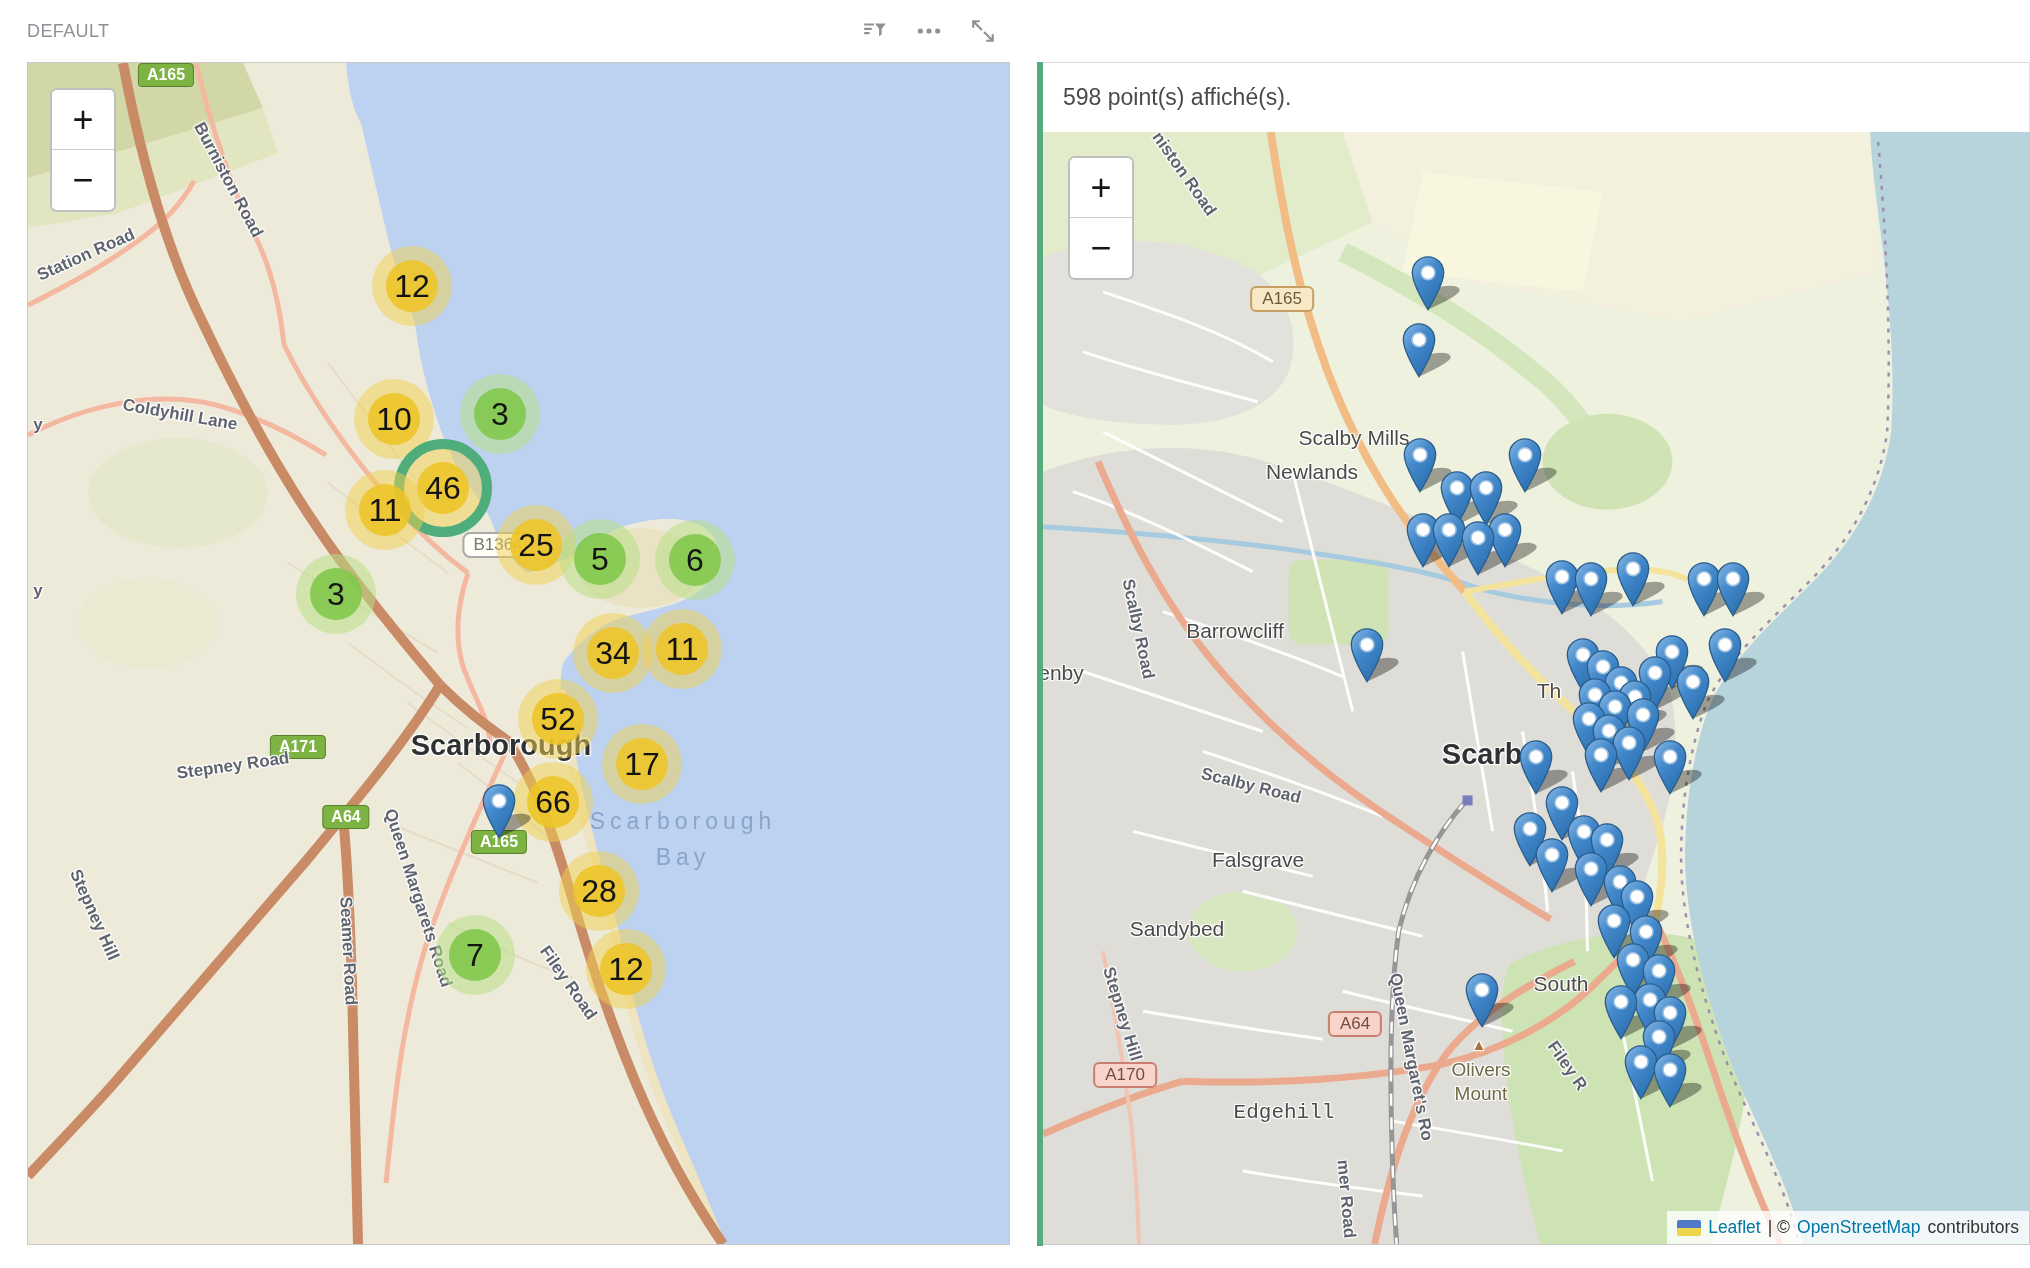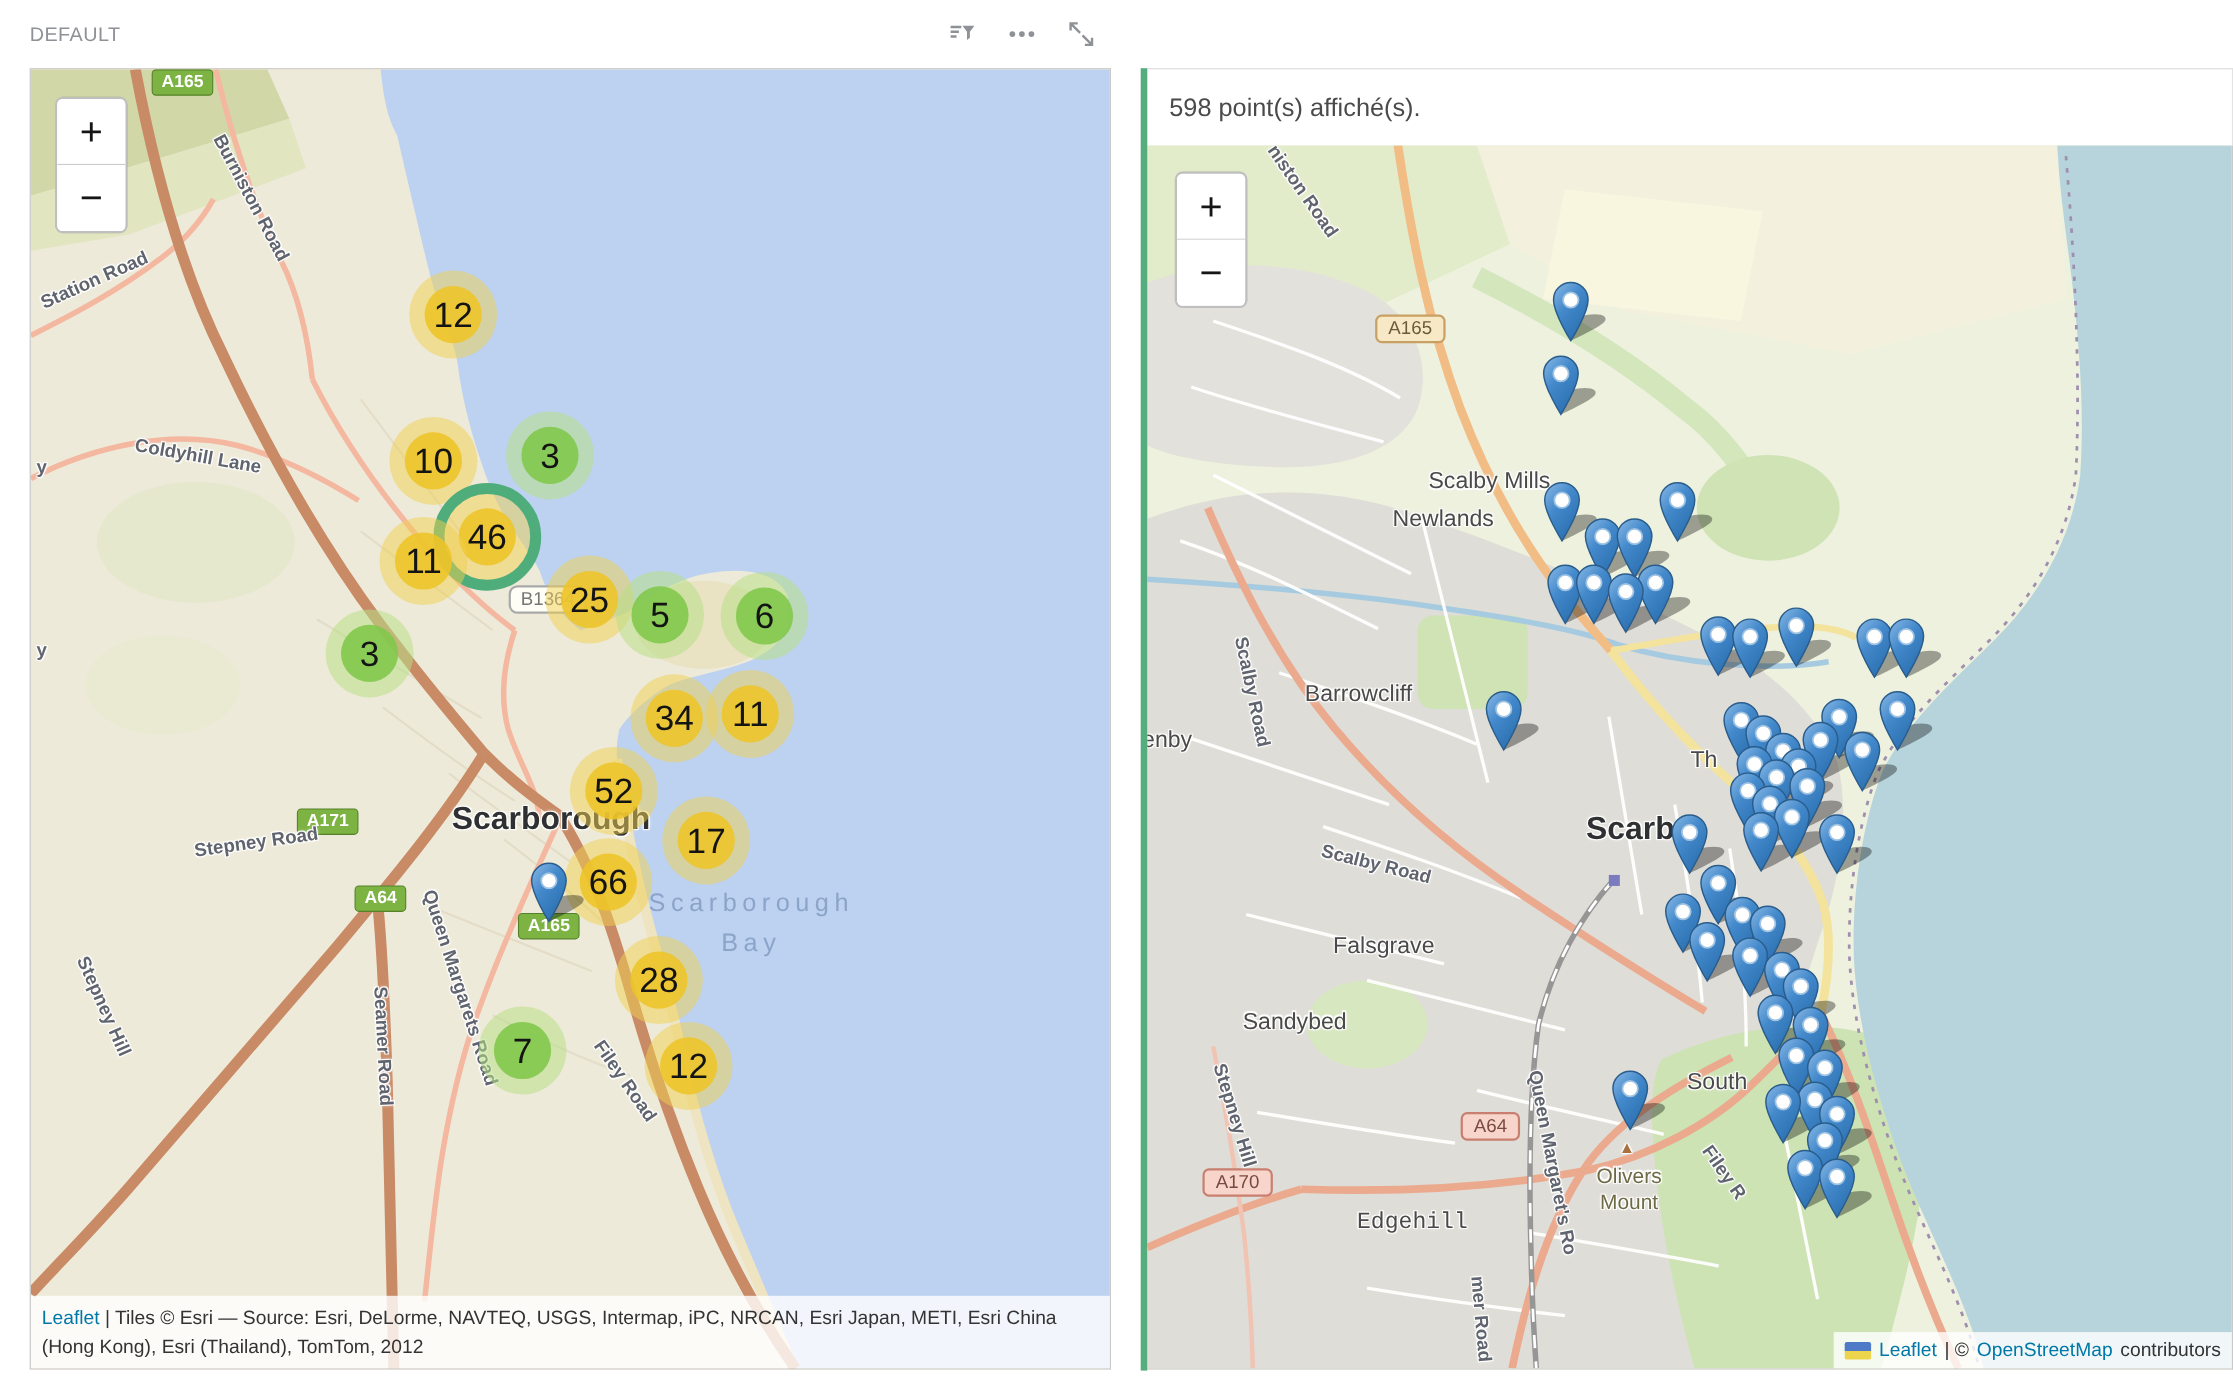--- a/index.html
+++ b/index.html
@@ -223,21 +223,20 @@
             </g>
           </svg>
         </div>
       </div>
 
     <div class="zoomctl" id="left-zoom">
       <button>+</button>
       <button>−</button>
     </div>
 
-    <div class="attr attr-left"><a>Leaflet</a><span> | Tiles © Esri — Source: Esri, DeLorme, NAVTEQ, USGS, Intermap, iPC, NRCAN, Esri Japan, METI, Esri China (Hong Kong), Esri (Thailand), TomTom, 2012</span></div>
   </div>
 </section>
 
 <section class="panel" id="panel-right">
 
   <div id="right-accent"></div>
   <div id="right-info">
     <span>598 point(s) affiché(s).</span>
   </div>
 

